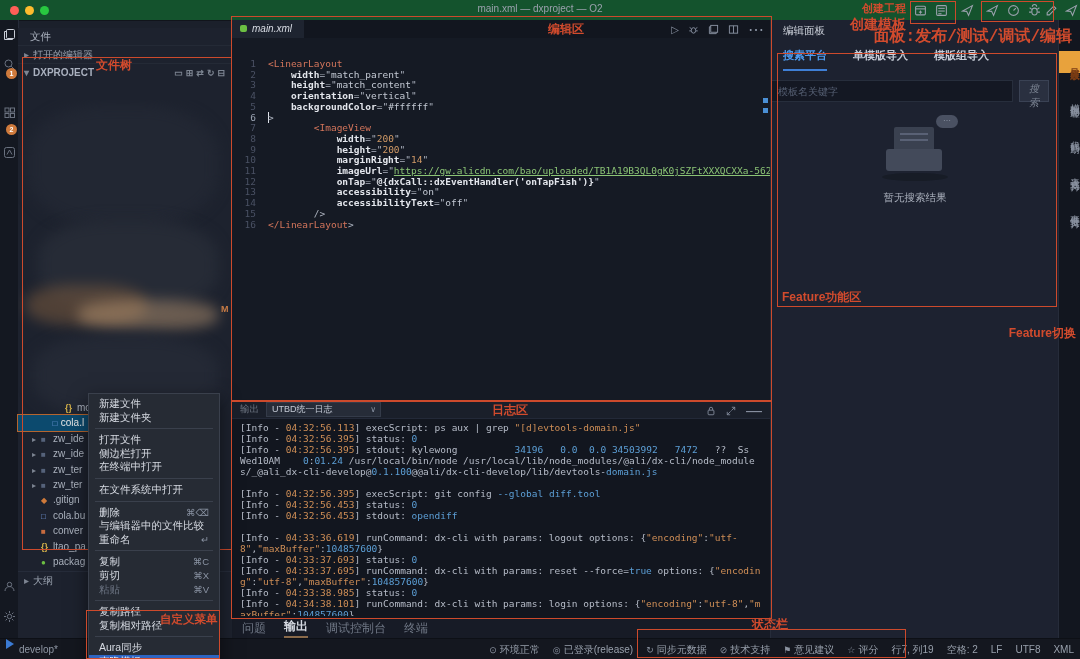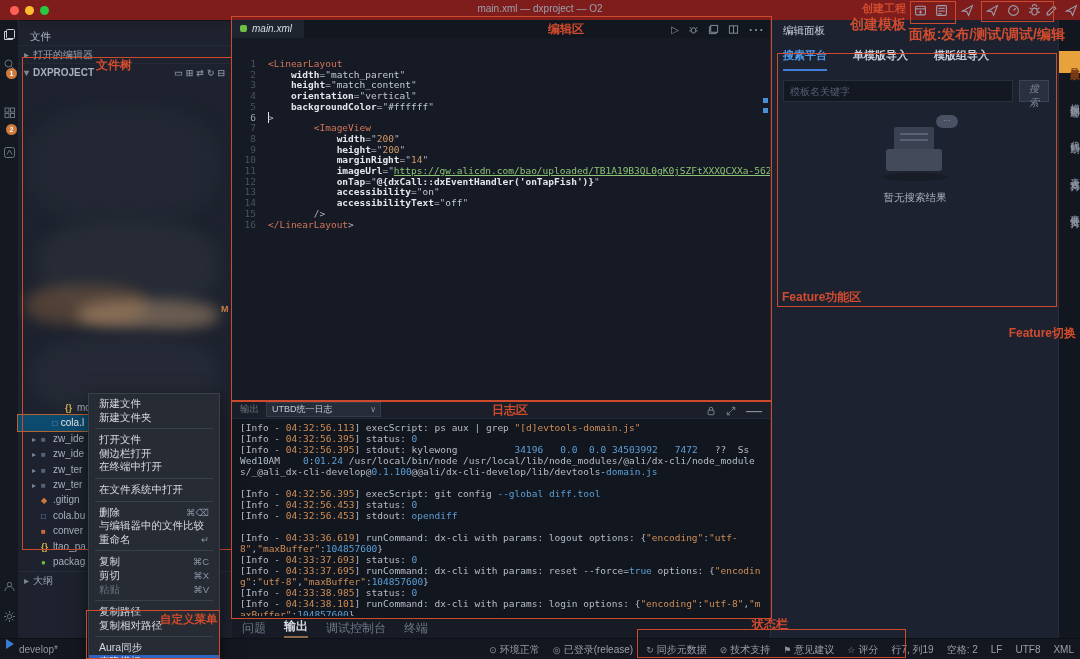--- a/index.html
+++ b/index.html
@@ -2,21 +2,21 @@
 <html><head>
 <meta charset="utf-8">
 <style>
   html,body{margin:0;padding:0;background:#000;}
   .app{position:relative;width:1080px;height:659px;overflow:hidden;
        font-family:"Liberation Sans",sans-serif;background:#1b202b;color:#aeb4c0;
        -webkit-font-smoothing:antialiased;}
   .mono{font-family:"DejaVu Sans Mono",monospace;}
 
   
-  .titlebar{position:absolute;left:0;top:0;width:1080px;height:20px;background:#7f1d1d;border-bottom:1px solid #11141b;}
+  .titlebar{position:absolute;left:0;top:0;width:1080px;height:20px;background:#14532d;border-bottom:1px solid #11141b;}
   .tl{position:absolute;top:6px;width:9px;height:9px;border-radius:50%;}
   .tl.r{left:10px;background:#ff5f57;} .tl.y{left:25px;background:#febc2e;} .tl.g{left:40px;background:#28c840;}
   .wtitle{position:absolute;left:0;right:0;top:3px;text-align:center;font-size:10px;color:#9aa1ad;}
   .tbico{position:absolute;top:3px;width:15px;height:15px;color:#9aa1ad;}
   .tbico svg{width:13px;height:13px;display:block;margin:1px auto;}
 
   
   .activitybar{position:absolute;left:0;top:20px;width:18px;height:618px;background:#141821;border-right:1px solid #262c3a;}
   .abico{position:absolute;left:2px;width:14px;height:14px;color:#6b7280;}
   .abico svg{width:13px;height:13px;display:block;margin:0 auto;}
@@ -82,21 +82,21 @@
   .paneltabs{position:absolute;left:232px;top:618px;width:538px;height:20px;background:#171b26;display:flex;gap:18px;
              padding-left:10px;align-items:center;font-size:12px;color:#6f7785;}
   .paneltabs .t.on{color:#d6dae2;font-weight:bold;border-bottom:2px solid #8a6a4a;padding-bottom:1px;}
 
   
   .rightpanel{position:absolute;left:770px;top:20px;width:288px;height:618px;background:#1d2230;border-left:1px solid #262c3a;}
   .rp-h{height:20px;line-height:20px;padding-left:12px;font-size:10.5px;color:#cdd2db;}
   .rp-tabs{display:flex;gap:26px;padding:8px 0 0 12px;font-size:11px;font-weight:bold;color:#c8cdd8;}
   .rp-tabs .t{padding-bottom:6px;}
   .rp-tabs .t.on{color:#4f9cf0;border-bottom:2px solid #3f7fd6;}
-  .rp-search{position:absolute;left:12px;top:60px;right:10px;display:flex;gap:6px;}
+  .rp-search{position:absolute;left:0;top:60px;right:10px;display:flex;gap:6px;}
   .rp-input{flex:1;height:20px;background:#141823;border:1px solid #272e3c;color:#c3c9d4;font-size:10px;
             padding:0 6px;outline:none;font-family:"Liberation Sans",sans-serif;}
   .rp-input::placeholder{color:#566074;}
   .rp-btn{width:30px;height:22px;background:#2a3040;border:1px solid #3a4254;color:#7d8694;font-size:10px;font-style:italic;}
   .rp-empty{position:absolute;left:0;top:95px;width:288px;text-align:center;}
   .ill{position:relative;width:90px;height:72px;margin:0 auto;}
   .ill .top{position:absolute;left:24px;top:12px;width:40px;height:26px;background:#3a4150;border-radius:2px;}
   .ill .top i{position:absolute;left:6px;right:6px;height:2px;background:#59master;background:#596175;}
   .ill .tray{position:absolute;left:16px;top:34px;width:56px;height:22px;background:#434a5a;border-radius:3px;}
   .ill .shadow{position:absolute;left:12px;top:58px;width:66px;height:8px;background:#171c26;border-radius:50%;}
@@ -489,21 +489,21 @@
   <div class="ann abox" style="left:777px;top:53px;width:278px;height:252px;"></div>
   <div class="ann albl" style="left:782px;top:289px;">Feature功能区</div>
 
   <div class="ann albl" style="right:4px;top:325px;">Feature切换</div>
 
   <div class="ann albl" style="left:826px;top:1px;width:80px;text-align:right;font-size:11px;">创建工程</div>
   <div class="ann albl" style="left:826px;top:16px;width:80px;text-align:right;font-size:14px;">创建模板</div>
   <div class="ann abox" style="left:910px;top:1px;width:44px;height:21px;"></div>
 
   <div class="ann abox" style="left:981px;top:1px;width:71px;height:19px;"></div>
-  <div class="ann albl" style="right:15px;top:26px;font-size:14px;">面板:发布/测试/调试/编辑</div>
+  <div class="ann albl" style="right:8px;top:26px;font-size:16px;font-family:Liberation Mono, monospace;">面板:发布/测试/调试/编辑</div>
 
   <div class="ann abox" style="left:637px;top:629px;width:267px;height:27px;"></div>
   <div class="ann albl" style="left:752px;top:616px;">状态栏</div>
 
   <div class="ann abox z-hi" style="left:86px;top:610px;width:132px;height:47px;"></div>
   <div class="ann albl z-hi" style="left:160px;top:612px;font-size:11.5px;">自定义菜单</div>
 
 </div>
 
 </body></html>

